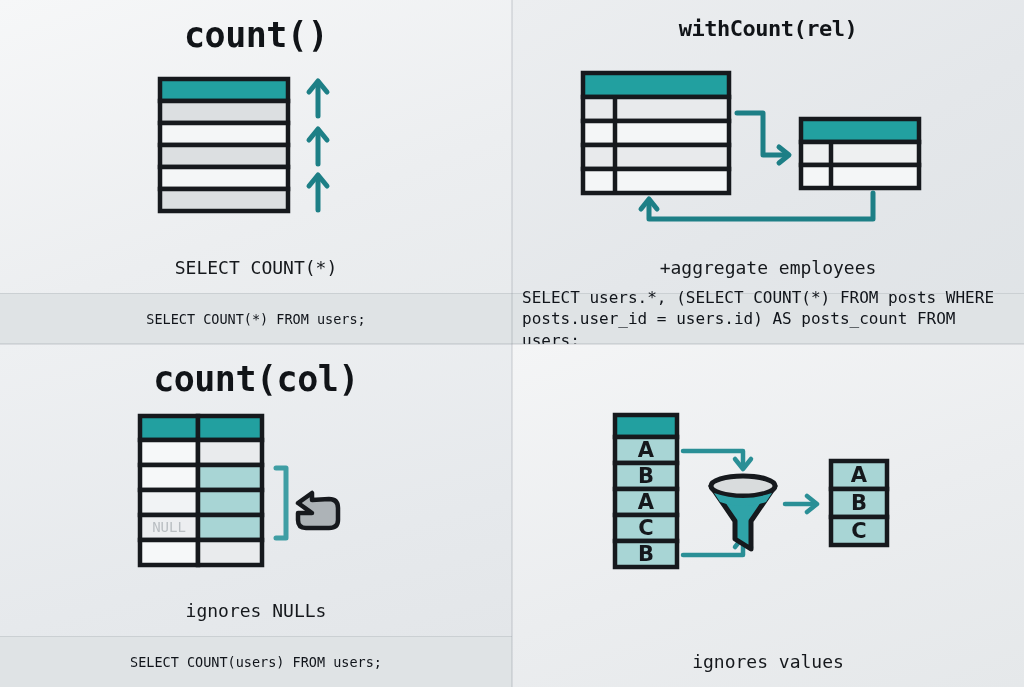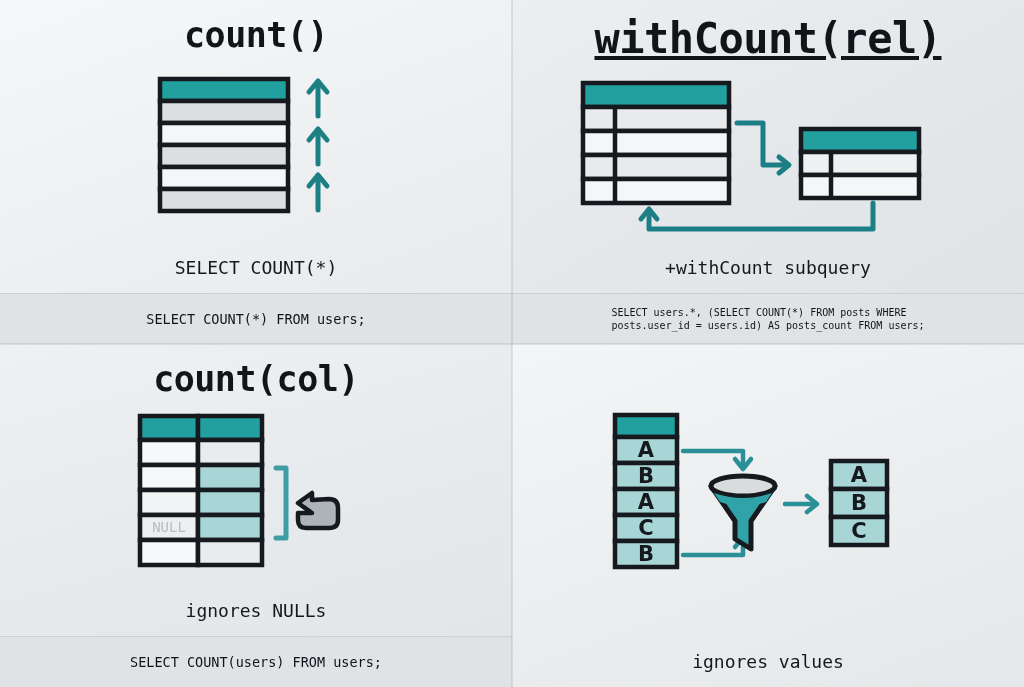--- a/index.html
+++ b/index.html
@@ -47,21 +47,21 @@
 
   .title {
     font-weight: bold;
     font-size: 35px;
     color: #111418;
     letter-spacing: -0.5px;
     margin-top: 18px;
     line-height: 1;
     white-space: nowrap;
   }
-  .panel.p1 .title, .panel.p3 .title { font-size: 42px; text-decoration: underline; }
+  .panel.p1 .title, .panel.p3 .title { font-size: 22px; }
 
   .art {
     flex: 1 1 auto;
     width: 100%;
     display: flex;
     align-items: center;
     justify-content: center;
     position: relative;
   }
 
@@ -84,21 +84,21 @@
     padding: 0 10px;
     border-top: 1px solid rgba(130,140,150,0.22);
   }
   .codebar .code {
     font-size: 13.5px;
     color: #10141a;
     line-height: 1.35;
     text-align: right;
     white-space: pre-line;
   }
-  .codebar.two .code { font-size: 10px; text-align: left; }
+  .codebar.two .code { font-size: 16px; text-align: left; }
 
   svg { display: block; overflow: visible; }
 </style>
 </head>
 <body>
 
 <div id="board">
 
   <div class="panel p0">
     <div class="title">count()</div>
@@ -161,21 +161,21 @@
           <polyline points="164,46 190,46 190,88 214,88"></polyline>
           <polyline points="206,80 216,88 206,96"></polyline>
         </g>
 
         <g stroke="#1d7f86" stroke-width="5" fill="none" stroke-linecap="round" stroke-linejoin="round">
           <polyline points="300,126 300,152 76,152 76,134"></polyline>
           <polyline points="68,142 76,132 84,142"></polyline>
         </g>
       </svg>
     </div>
-    <div class="subtitle">+withCount subquery</div>
+    <div class="subtitle">+aggregate employees</div>
     <div class="codebar two">
       <div class="code">SELECT users.*, (SELECT COUNT(*) FROM posts WHERE
 posts.user_id = users.id) AS posts_count FROM users;</div>
     </div>
   </div>
 
   <div class="panel p2">
     <div class="title">count(col)</div>
     <div class="art">
       <svg width="260" height="180" viewBox="0 0 260 180">

